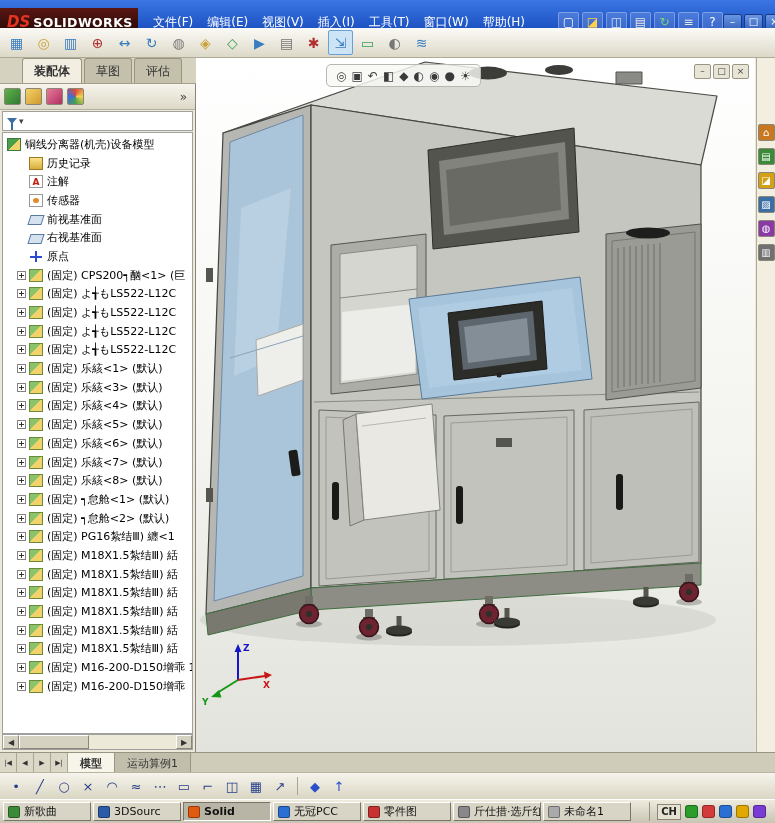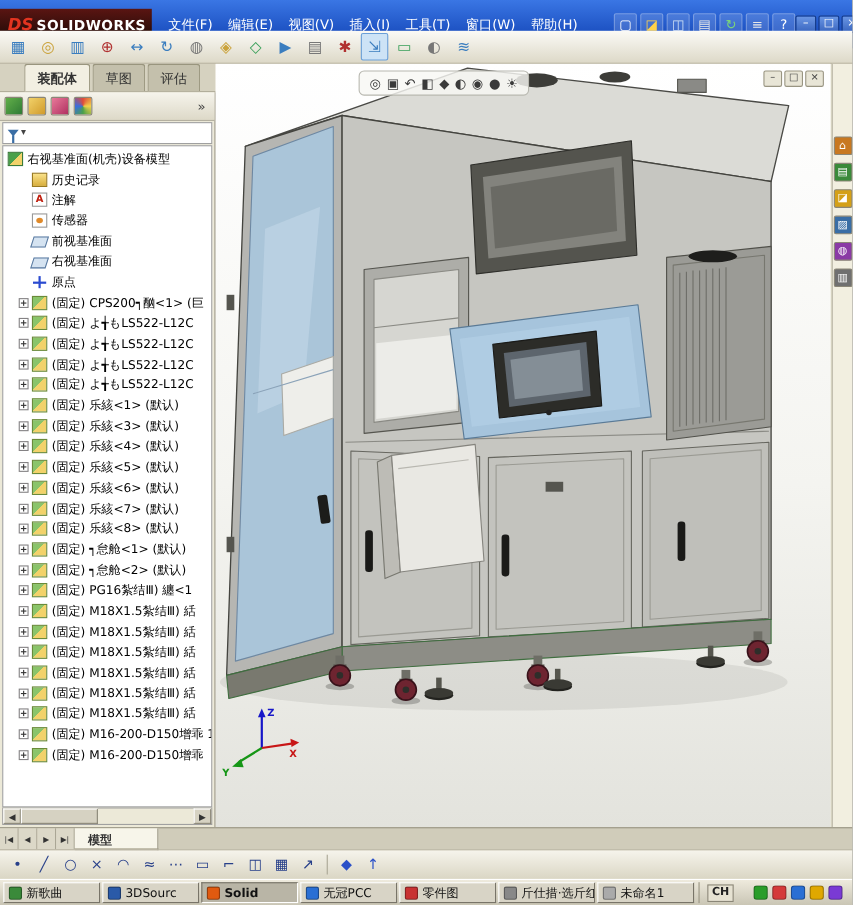--- a/index.html
+++ b/index.html
@@ -86,21 +86,21 @@
   
   .sketchbar{position:absolute;left:0;top:772px;width:775px;height:27px;background:linear-gradient(#f6f4ec,#dad6c4);border-top:1px solid #b8b4a2;display:flex;align-items:center;padding-left:5px;gap:2px;}
   .sk-icon{width:22px;height:22px;display:flex;align-items:center;justify-content:center;font-size:13px;color:#28408a;border:1px solid transparent;border-radius:2px;}
   .sk-sep{width:1px;height:18px;background:#aaa695;margin:0 4px;}
 
   
   .taskbar{position:absolute;left:0;top:799px;width:775px;height:24px;background:linear-gradient(#eeeadd,#c9c5b4);border-top:1px solid #fff;display:flex;align-items:center;padding:0 2px;}
   .task-btn{height:19px;flex:0 0 88px;display:flex;align-items:center;gap:4px;padding:0 4px;margin:0 1px;font-size:11px;color:#111;background:#d8d4c6;border:1px solid;border-color:#fff #787468 #787468 #fff;overflow:hidden;white-space:nowrap;}
   .task-btn.active{background:#b9b5a6;border-color:#787468 #fff #fff #787468;font-weight:bold;align-items:center;}
   .task-ico{width:12px;height:12px;flex:none;border-radius:2px;border:1px solid rgba(0,0,0,.35);}
-  .tray{margin-left:auto;display:flex;align-items:center;gap:18px;padding:0 7px;height:19px;border-left:1px solid #989482;}
+  .tray{margin-left:auto;display:flex;align-items:center;gap:4px;padding:0 7px;height:19px;border-left:1px solid #989482;}
   .lang{font-size:10px;font-weight:bold;color:#222;border:1px solid #8a8677;background:#e6e2d2;padding:0 3px;line-height:14px;}
   .tray-dot{width:13px;height:13px;border-radius:3px;border:1px solid rgba(0,0,0,.3);}
 </style>
 </head>
 <body>
 
 <div id="app">
 
   <div class="titlebar">
     <div class="logo">
@@ -207,21 +207,21 @@
         </div>
       <div class="chevron">»</div>
     </div>
     <div class="filter-bar">
       <span class="funnel"></span>
       <span class="filter-caret">▾</span>
     </div>
     <div class="tree-box">
       <div class="tree-row root">
         <span class="ticon root-assembly-icon"></span>
-        <span class="tlabel">右视基准面(机壳)设备模型</span>
+        <span class="tlabel">铜线分离器(机壳)设备模型</span>
       </div>
       <div>
 
           <div class="tree-row sys">
             <span class="plus"></span>
             <span class="ticon history-icon"></span>
             <span class="tlabel">历史记录</span>
           </div>
 
           <div class="tree-row sys">
@@ -606,21 +606,21 @@
     <div style="display:flex;">
 
         <div class="nav-btn">|◀</div>
 
         <div class="nav-btn">◀</div>
 
         <div class="nav-btn">▶</div>
 
         <div class="nav-btn">▶|</div>
       </div>
-    <div style="display:flex;flex-direction:column;">
+    <div style="display:flex;">
 
         <div class="bt-tab active">模型</div>
 
         <div class="bt-tab">运动算例1</div>
       </div>
   </div>
 
   <div class="sketchbar">
     <div style="display:flex;gap:2px;">
 

